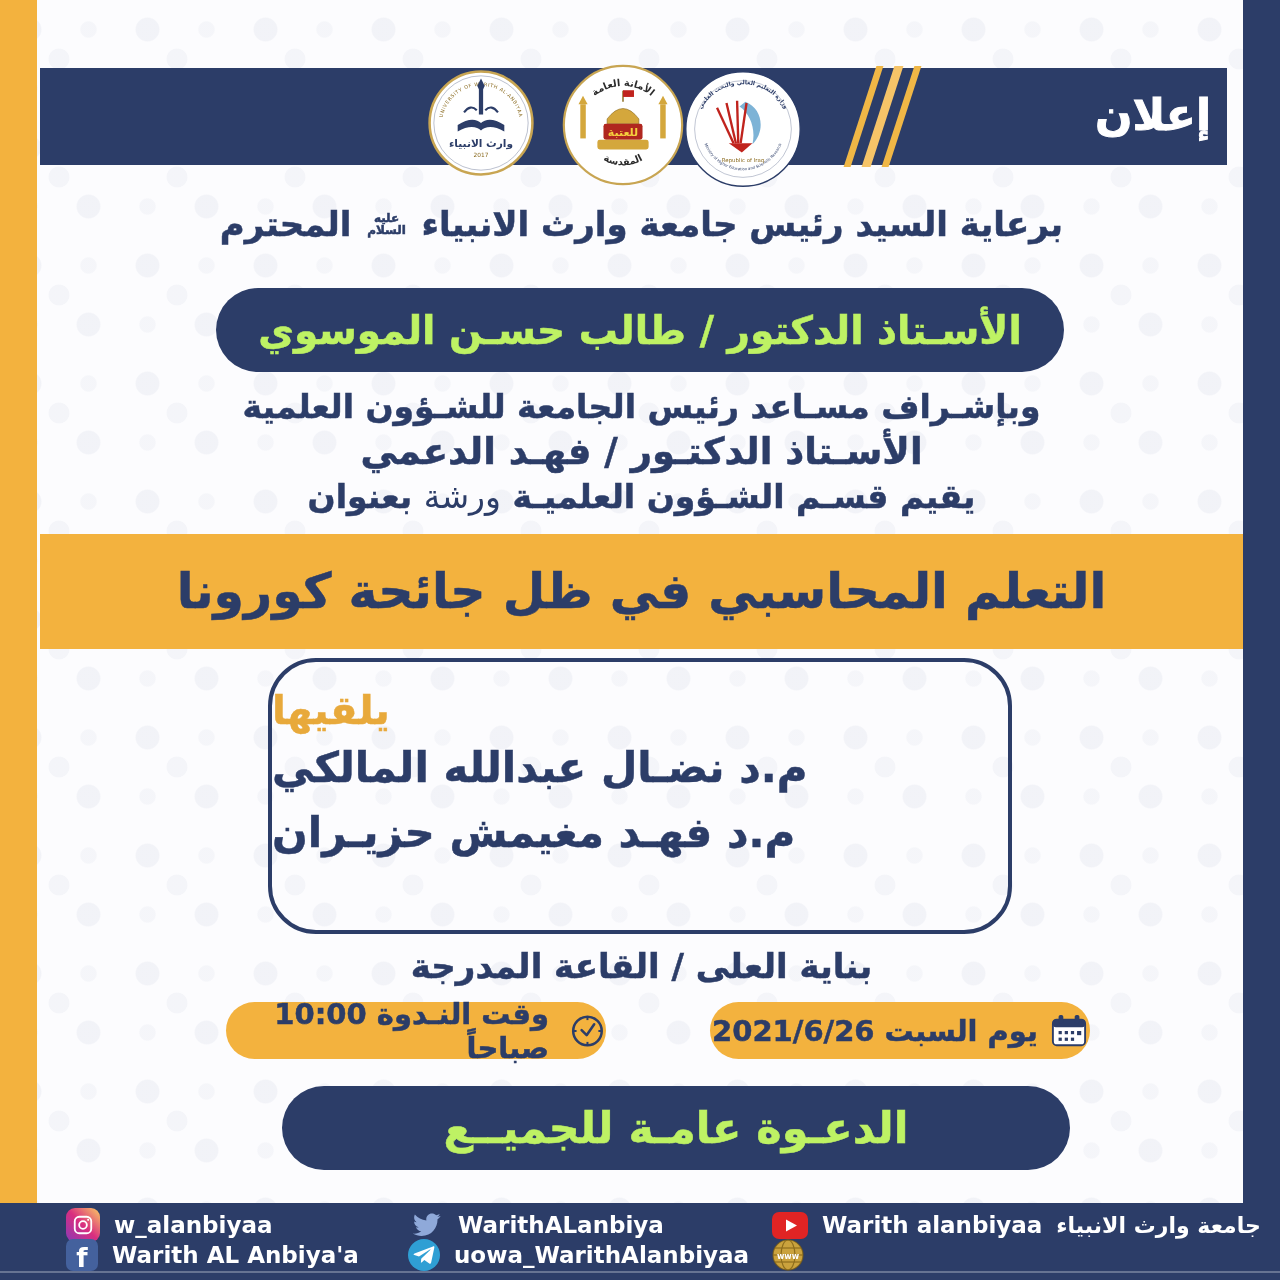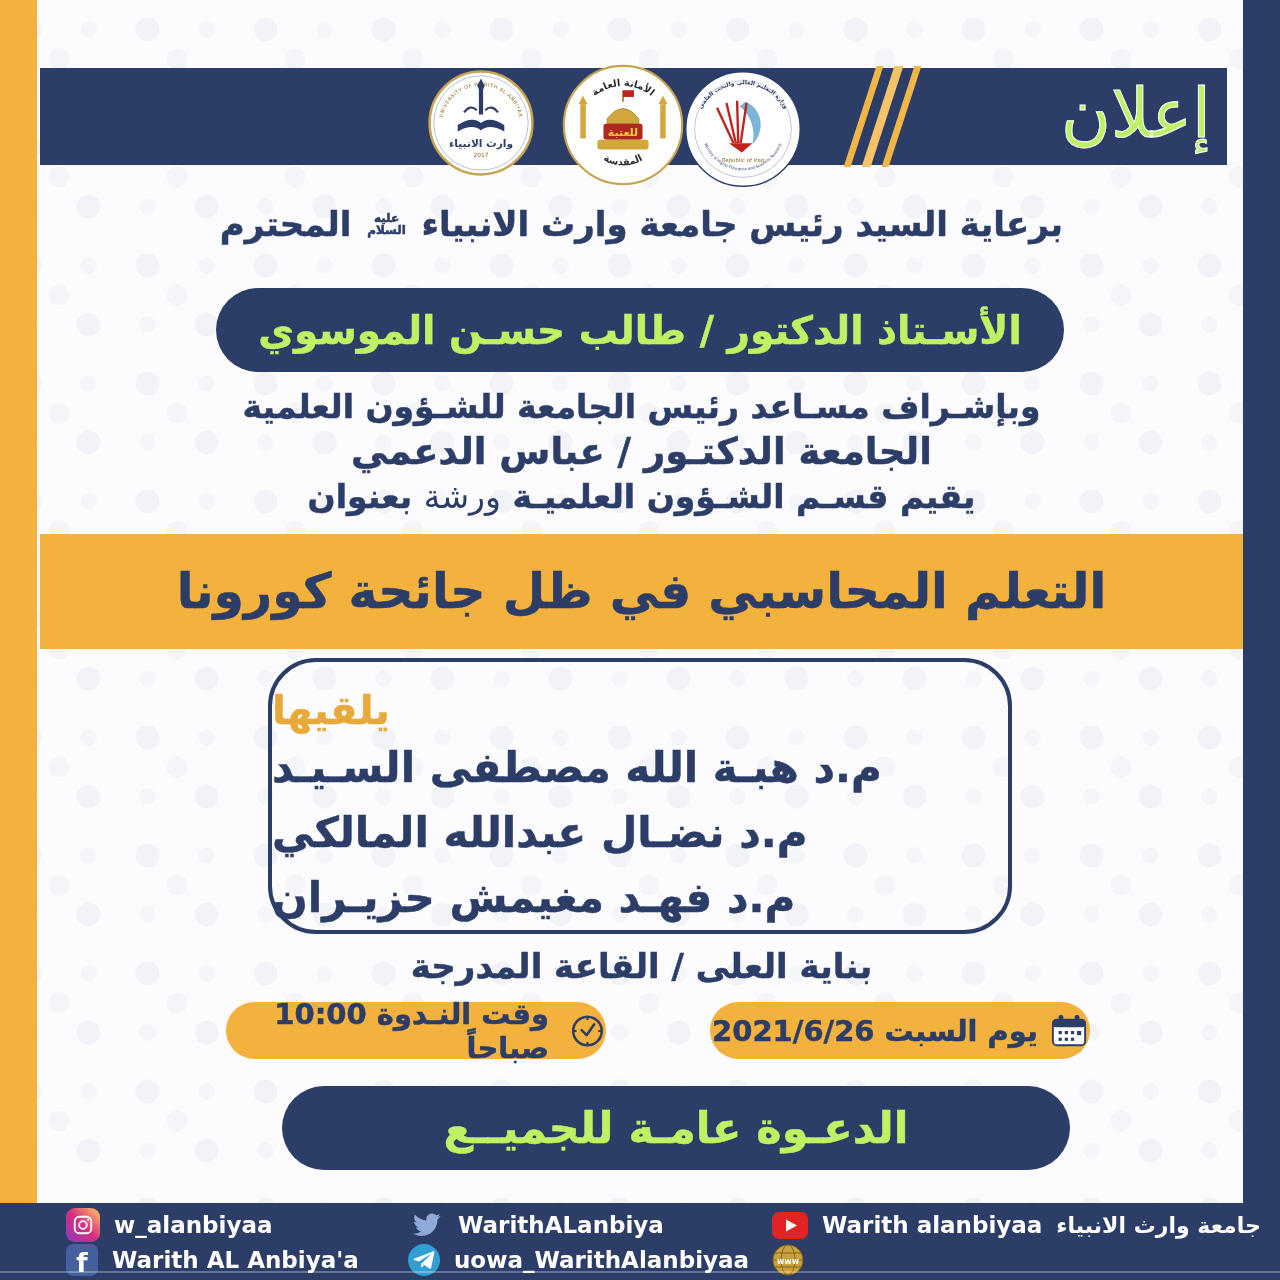--- a/index.html
+++ b/index.html
@@ -12,22 +12,22 @@
       radial-gradient(circle at 75% 75%, rgba(70,90,140,.055) 9%, transparent 10%),
       radial-gradient(circle at 75% 25%, rgba(70,90,140,.04) 6%, transparent 7%),
       radial-gradient(circle at 25% 75%, rgba(70,90,140,.04) 6%, transparent 7%),
       radial-gradient(circle at 50% 50%, rgba(70,90,140,.045) 12%, transparent 13%);
     background-size:118px 118px;
   }
   .side-left{position:absolute;left:0;top:0;width:37px;height:1203px;background:#f3b23e;}
   .side-right{position:absolute;left:1243px;top:0;width:37px;height:1203px;background:#2c3d68;}
   .banner{position:absolute;left:40px;top:68px;width:1187px;height:97px;background:#2c3d68;}
   .stripe{position:absolute;top:-2px;height:101px;width:7px;background:#f0b746;transform:skewX(-18deg);}
-  .announce{position:absolute;right:16px;top:50%;transform:translateY(-54%);color:#bef264;
-    font-size:68px;font-weight:normal;direction:rtl;-webkit-text-stroke:1px #ffffff;}
+  .announce{position:absolute;right:16px;top:50%;transform:translateY(-54%);color:#ffffff;
+    font-size:44px;font-weight:bold;direction:rtl;-webkit-text-stroke:1px #ffffff;}
   .logo{position:absolute;}
   .ar{direction:rtl;}
   .navy{color:#2c3d68;}
   .heavy{font-weight:bold;-webkit-text-stroke:.5px currentColor;}
   .patronage{position:absolute;left:40px;top:204px;width:1203px;display:flex;justify-content:center;
     align-items:center;gap:12px;direction:rtl;font-size:34px;}
   .honorific{font-size:12px;line-height:1;width:46px;text-align:center;font-weight:bold;}
   .pill-president{position:absolute;left:216px;top:288px;width:848px;height:84px;background:#2c3d68;
     border-radius:44px;display:flex;align-items:center;justify-content:center;}
   .pill-president span{color:#bef264;font-size:39px;}
@@ -47,21 +47,21 @@
   .pill-yellow{position:absolute;top:1002px;height:57px;background:#f3b23e;border-radius:29px;
     display:flex;align-items:center;justify-content:center;gap:12px;direction:rtl;}
   .pill-yellow span{font-size:29px;}
   .pill-date{left:710px;width:380px;}
   .pill-time{left:226px;width:380px;gap:20px;}
   .pill-invite{position:absolute;left:282px;top:1086px;width:788px;height:84px;background:#2c3d68;
     border-radius:44px;display:flex;align-items:center;justify-content:center;}
   .pill-invite span{color:#bef264;font-size:43px;}
   .footer{position:absolute;left:0;top:1203px;width:1280px;height:77px;background:#2c3d68;}
   .footer-line{position:absolute;left:0;bottom:7px;width:1280px;height:2px;background:rgba(255,255,255,.28);}
-  .fgroup{position:absolute;top:7px;display:flex;flex-direction:column;gap:5px;}
+  .fgroup{position:absolute;top:7px;display:flex;flex-direction:column;}
   .frow{display:flex;align-items:center;gap:14px;height:30px;}
   .frow .ftxt{color:#ffffff;font-size:23px;font-weight:bold;white-space:nowrap;}
   .frow .ftxt-ar{color:#ffffff;font-size:22px;font-weight:bold;direction:rtl;}
   .ig-icon{width:34px;height:34px;border-radius:9px;flex:0 0 34px;
     background:linear-gradient(45deg,#8a3ab9 0%,#d92e7f 50%,#fccc63 100%);
     display:flex;align-items:center;justify-content:center;}
   .fb-icon{width:32px;height:32px;border-radius:7px;flex:0 0 32px;background:#44619d;
     display:flex;align-items:flex-end;justify-content:center;color:#fff;font-weight:bold;
     font-size:26px;line-height:1;overflow:hidden;}
   .icon-svg{display:block;}
@@ -152,35 +152,34 @@
     <span class="honorific">عليه السلام</span>
     <span>المحترم</span>
   </div>
 
   <div class="pill-president">
     <span class="ar heavy">الأسـتاذ الدكتور / طالب حسـن الموسوي</span>
   </div>
 
   <div class="supervision navy heavy ar">
     <div class="l1">وبإشـراف مسـاعد رئيس الجامعة للشـؤون العلمية</div>
-    <div class="l2">الجامعة الدكتـور / عباس الدعمي</div>
+    <div class="l2">الأسـتاذ الدكتـور / فهـد الدعمي</div>
     <div class="l3">
       <span>يقيم قسـم الشـؤون العلميـة</span>
       <span class="plain">ورشة</span>
       <span>بعنوان</span>
     </div>
   </div>
 
   <div class="band">
     <span class="ar navy heavy">التعلم المحاسبي في ظل جائحة كورونا</span>
   </div>
 
   <div class="lect-box">
     <div class="lect-head heavy ar">يلقيها</div>
-    <div class="lect-name navy heavy ar">م.د هبـة الله مصطفى السـيـد</div>
     <div class="lect-name navy heavy ar">م.د نضـال عبدالله المالكي</div>
     <div class="lect-name navy heavy ar">م.د فهـد مغيمش حزيـران</div>
   </div>
 
   <div class="venue navy heavy ar">بناية العلى / القاعة المدرجة</div>
 
   <div class="pill-yellow pill-date">
     <svg class="icon-svg" width="38" height="36" viewBox="0 0 40 38">
       <rect x="3" y="7" width="34" height="27" rx="4" fill="#ffffff" stroke="#2c3d68" stroke-width="2"></rect>
       <rect x="3" y="7" width="34" height="8" rx="3" fill="#2c3d68"></rect>

